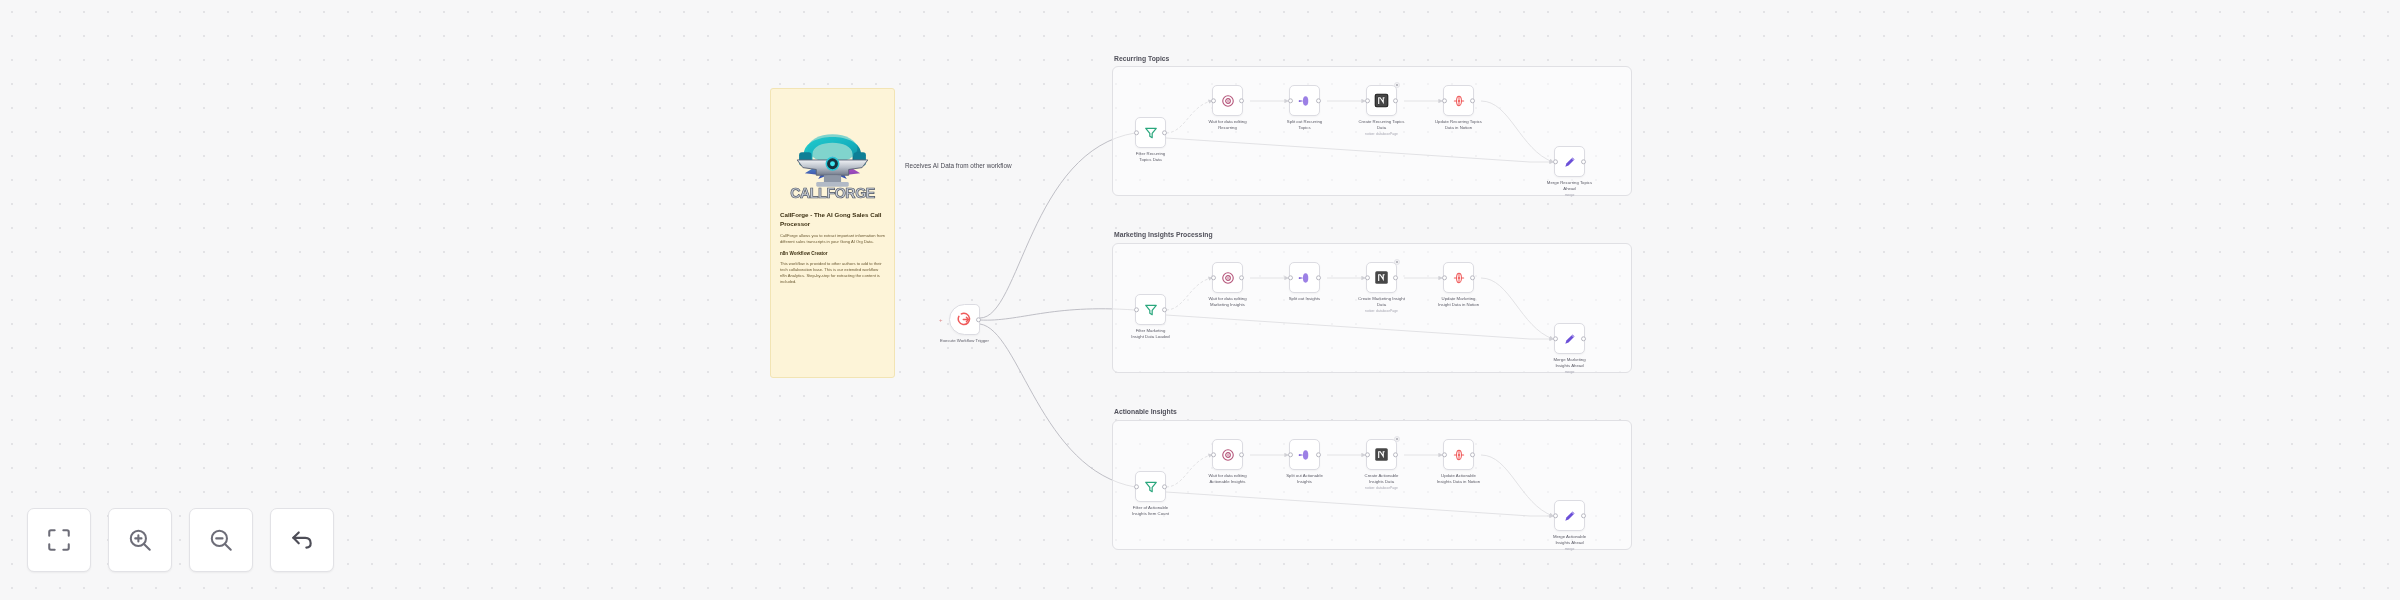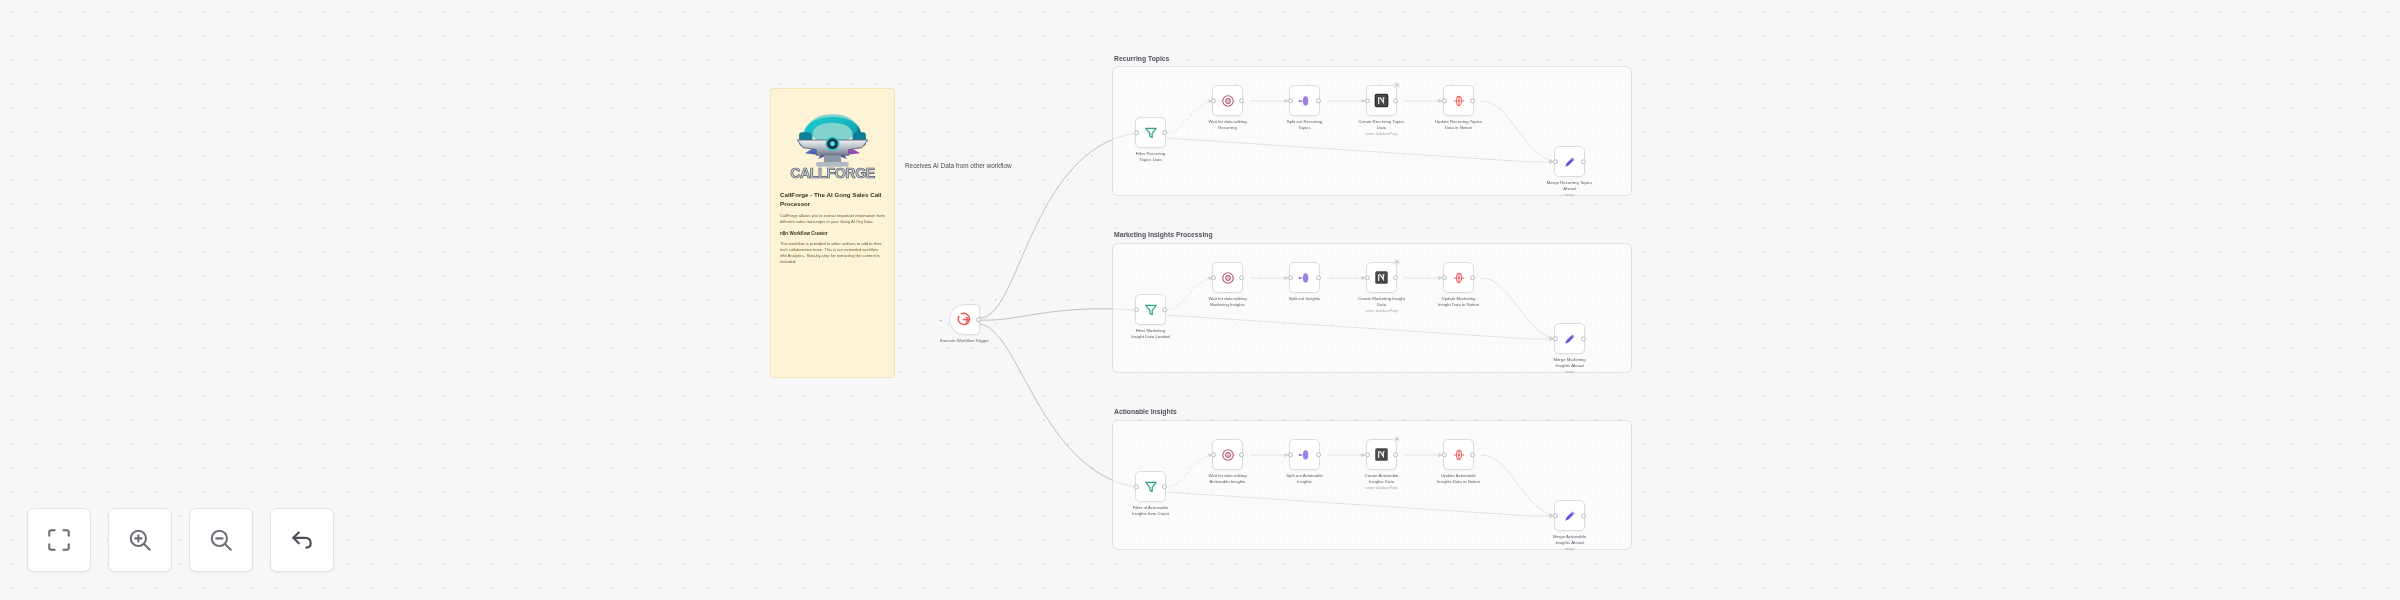--- a/index.html
+++ b/index.html
@@ -18,21 +18,21 @@
     background-size:24px 24px;
   }
   
   .sticky{
     position:absolute;
     left:770px;top:88px;width:125px;height:290px;
     background:#fdf4d8;
     border:1px solid #f2e4b4;
     border-radius:3px;
     box-sizing:border-box;
-    padding:4px 9px;
+    padding:24px 9px;
     overflow:hidden;
   }
   .sticky-logo{
     width:100%;height:92px;
     display:flex;align-items:center;justify-content:center;
     margin-bottom:6px;
   }
   .sticky h1{
     font-size:6.2px;line-height:1.45;
     margin:4px 0 4px 0;color:#3c2f12;font-weight:bold;

